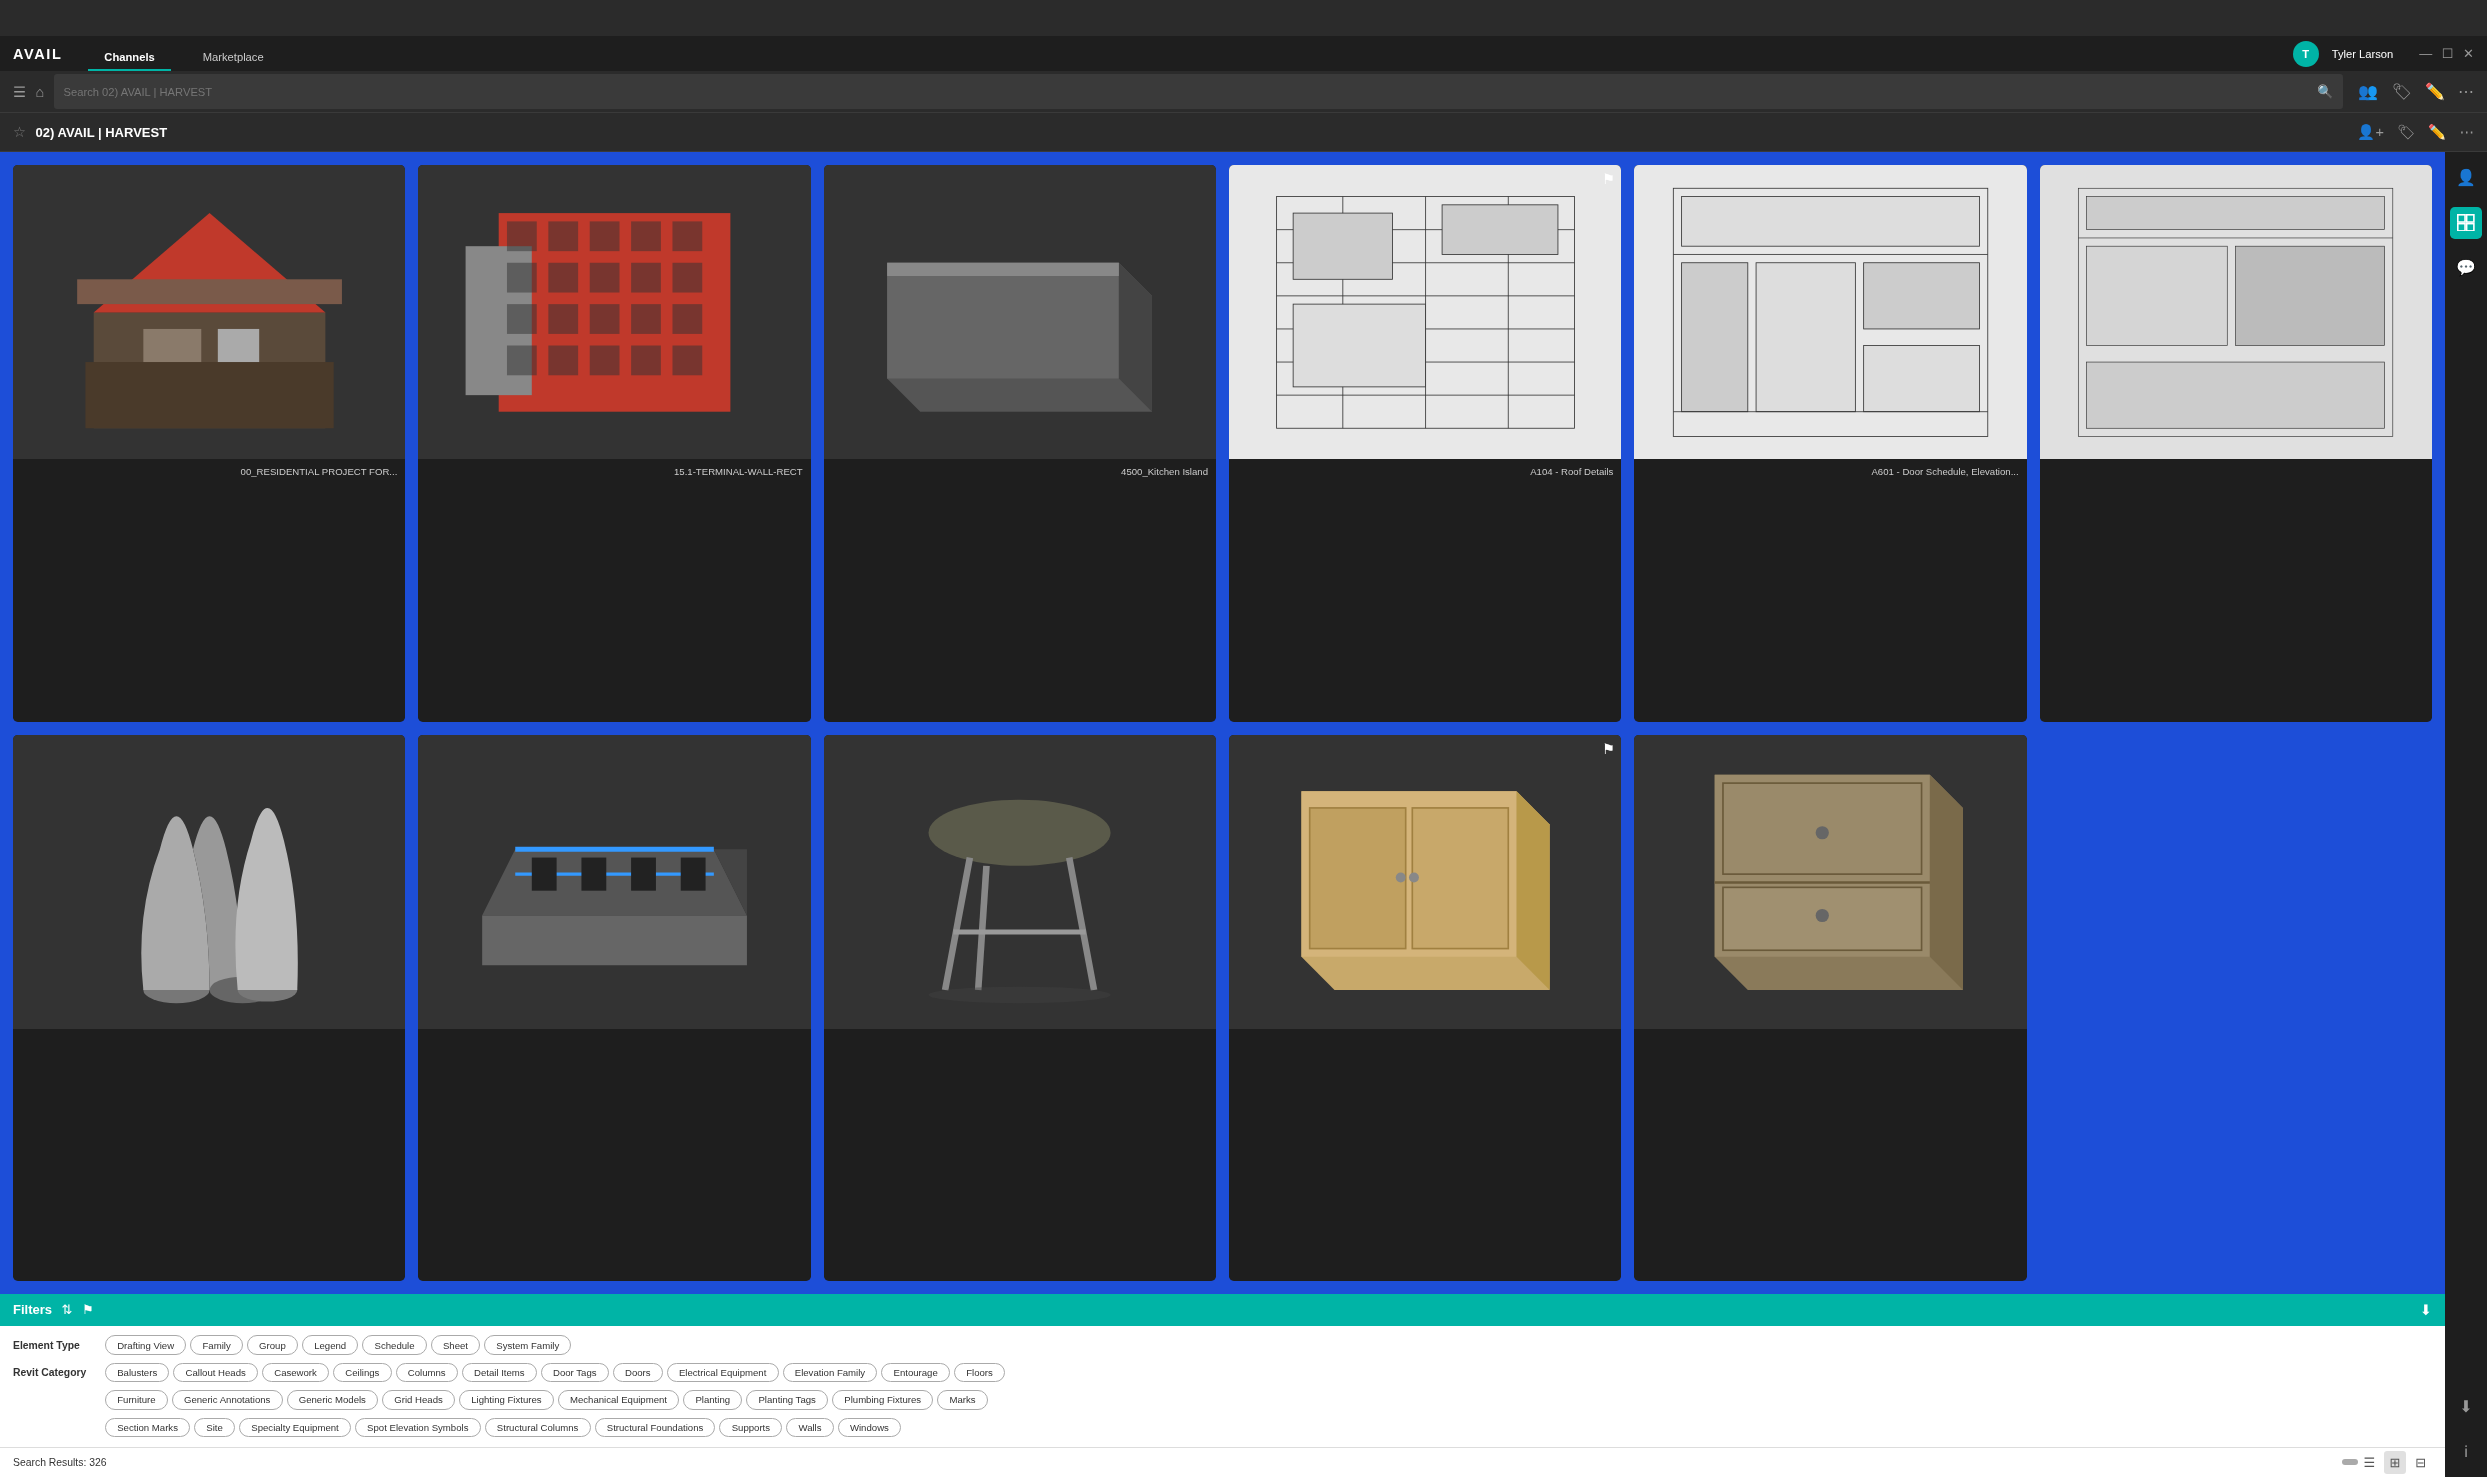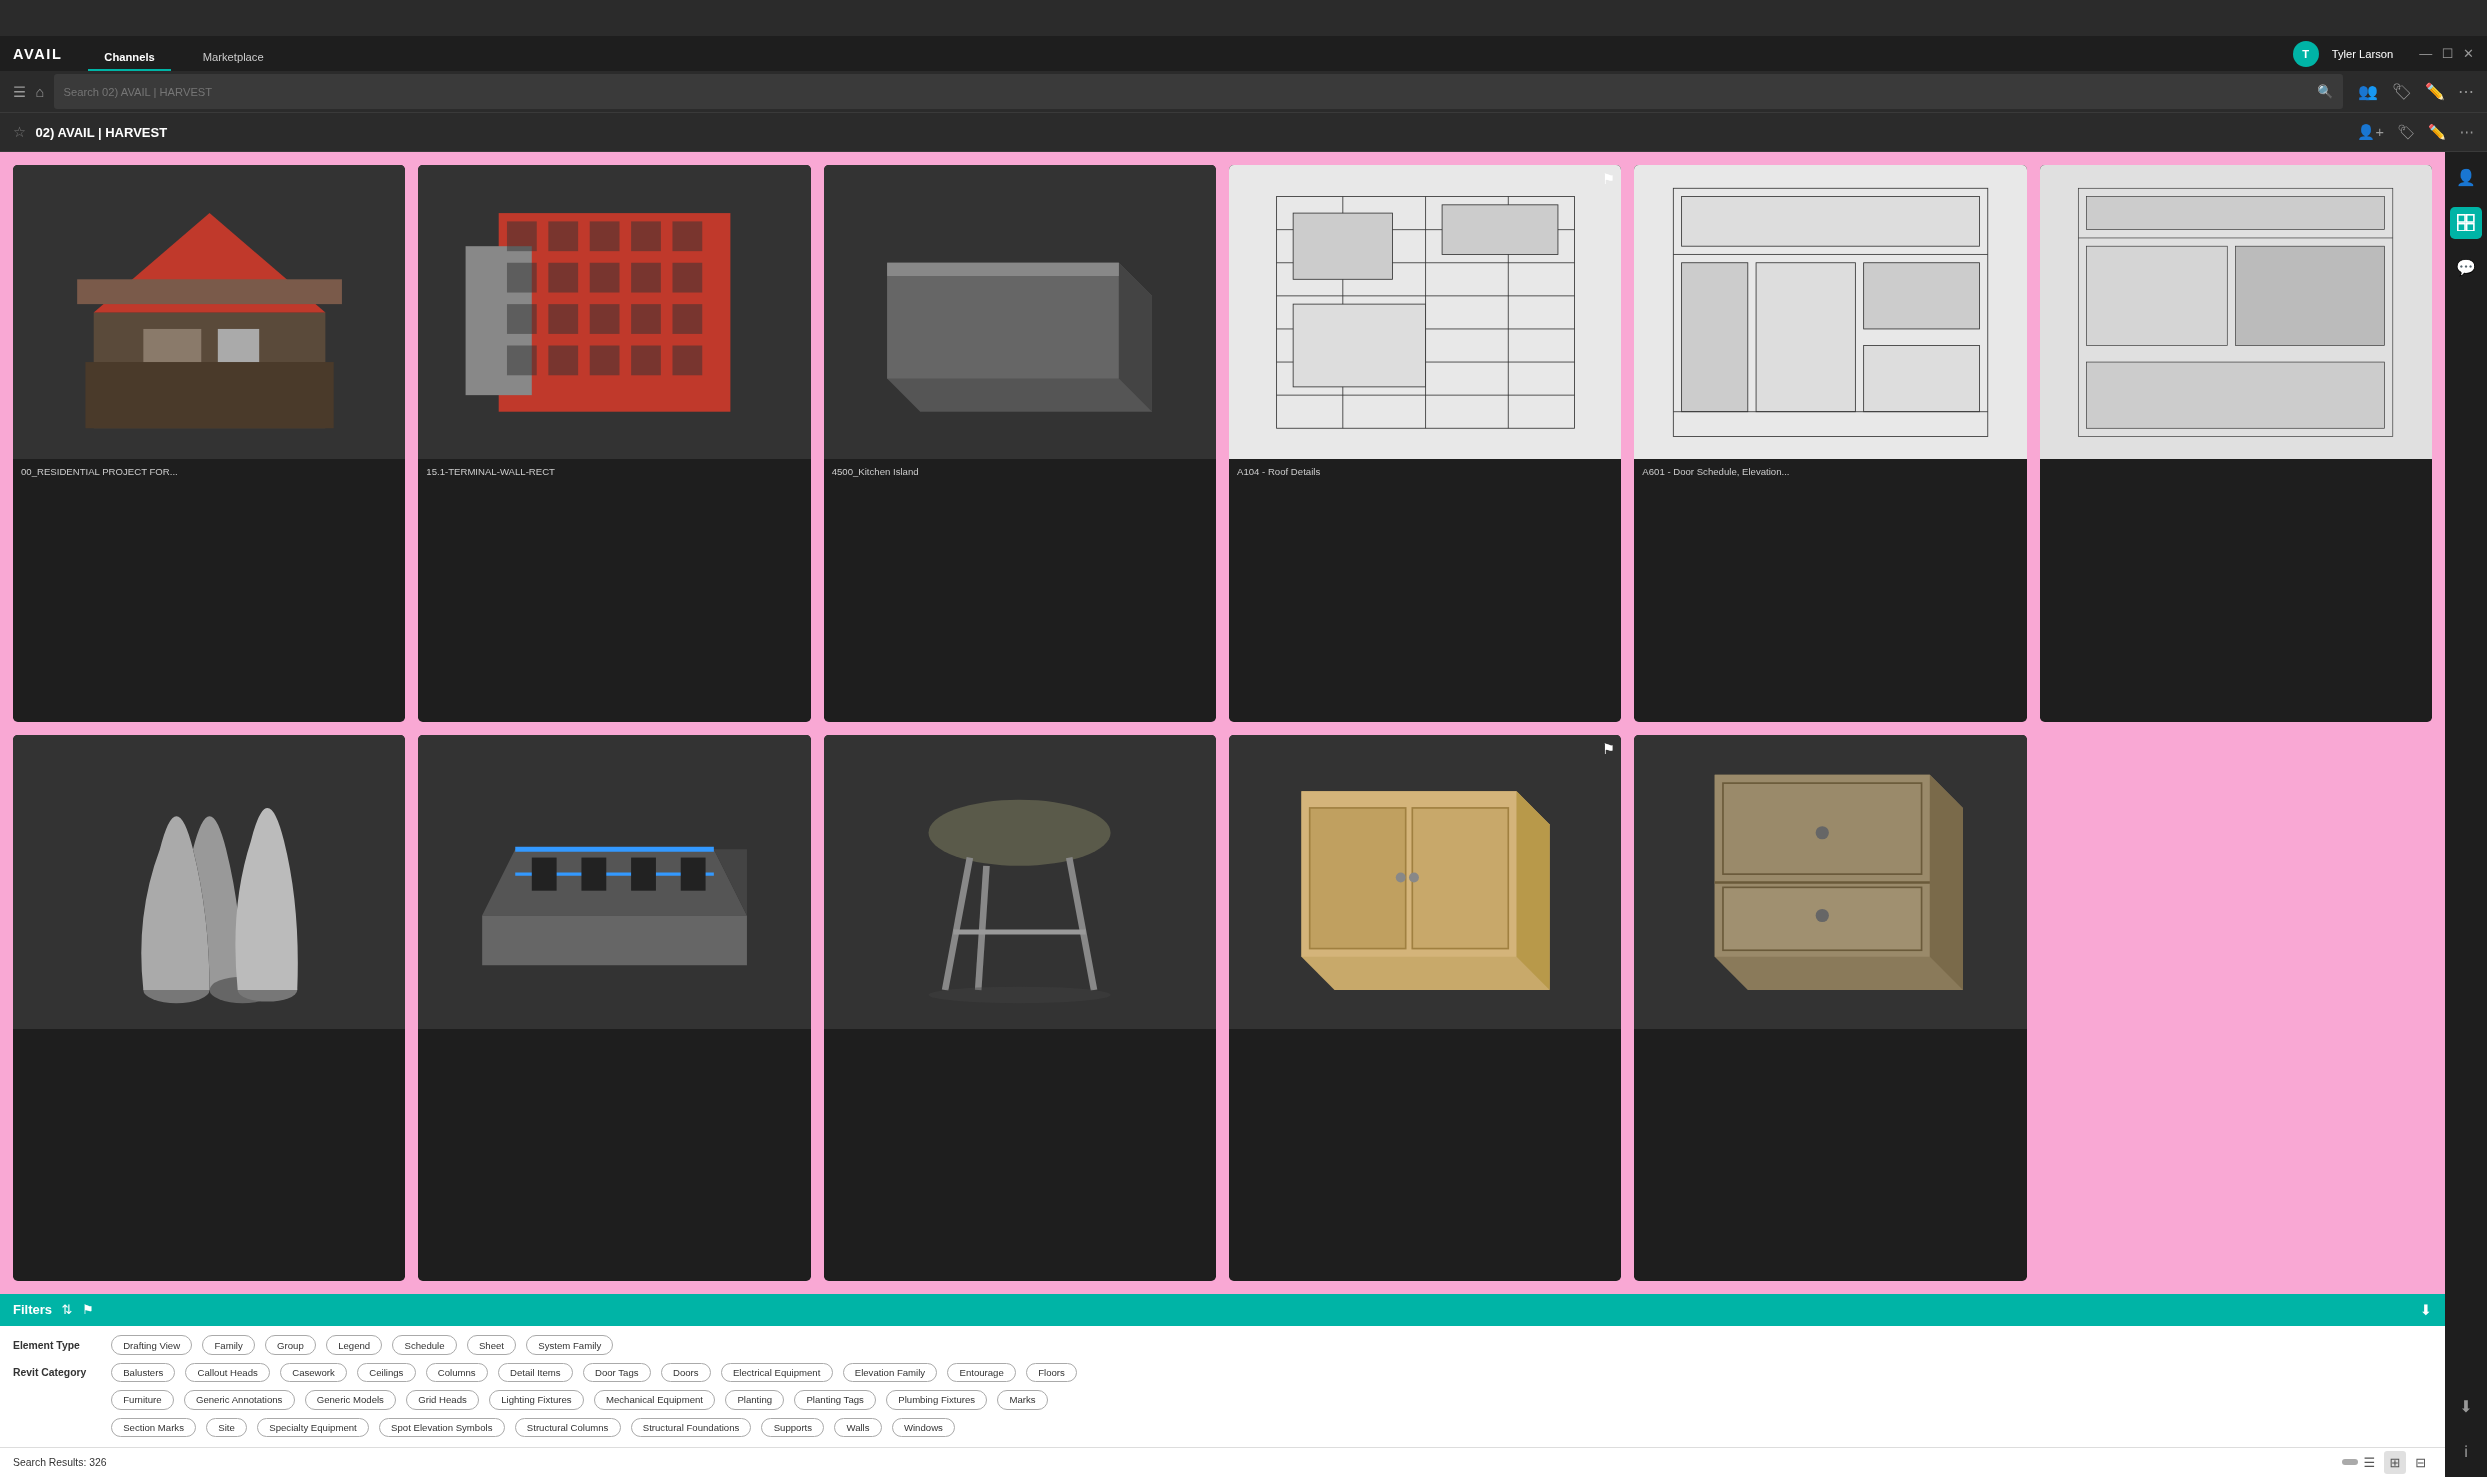--- a/index.html
+++ b/index.html
@@ -118,24 +118,25 @@
     .channel-header-left { display: flex; align-items: center; gap: 9.6px; }
     .star-icon { color: #777; font-size: 14.5px; cursor: pointer; }
     .channel-name { font-size: 13px; font-weight: 600; color: #fff; }
     .channel-header-right { margin-left: auto; display: flex; gap: 13px; align-items: center; }
     .header-action-icon { color: #999; font-size: 14.5px; cursor: pointer; }
 
     
     .main-content {
       flex: 1;
       overflow-y: auto;
-      background: #f9a8d4;
+      background: #1d4ed8;
       padding: 13px;
       display: flex;
       flex-direction: column;
+      text-align: right;
     }
 
     
     .content-grid {
       display: grid;
       grid-template-columns: repeat(6, 1fr);
       gap: 13px;
       flex: 1;
     }
     .grid-item {
@@ -194,21 +195,21 @@
     .filters-body {
       background: #fff;
       padding: 9.6px 13px;
       display: flex;
       flex-direction: column;
       gap: 8px;
     }
     .filter-row {
       display: flex;
       align-items: center;
-      gap: 10px;
+      gap: 4px;
       flex-wrap: wrap;
     }
     .filter-label {
       font-size: 10.4px;
       font-weight: 600;
       color: #333;
       min-width: 88px;
     }
     .filter-chip {
       border: 1.2px solid #aaa;

